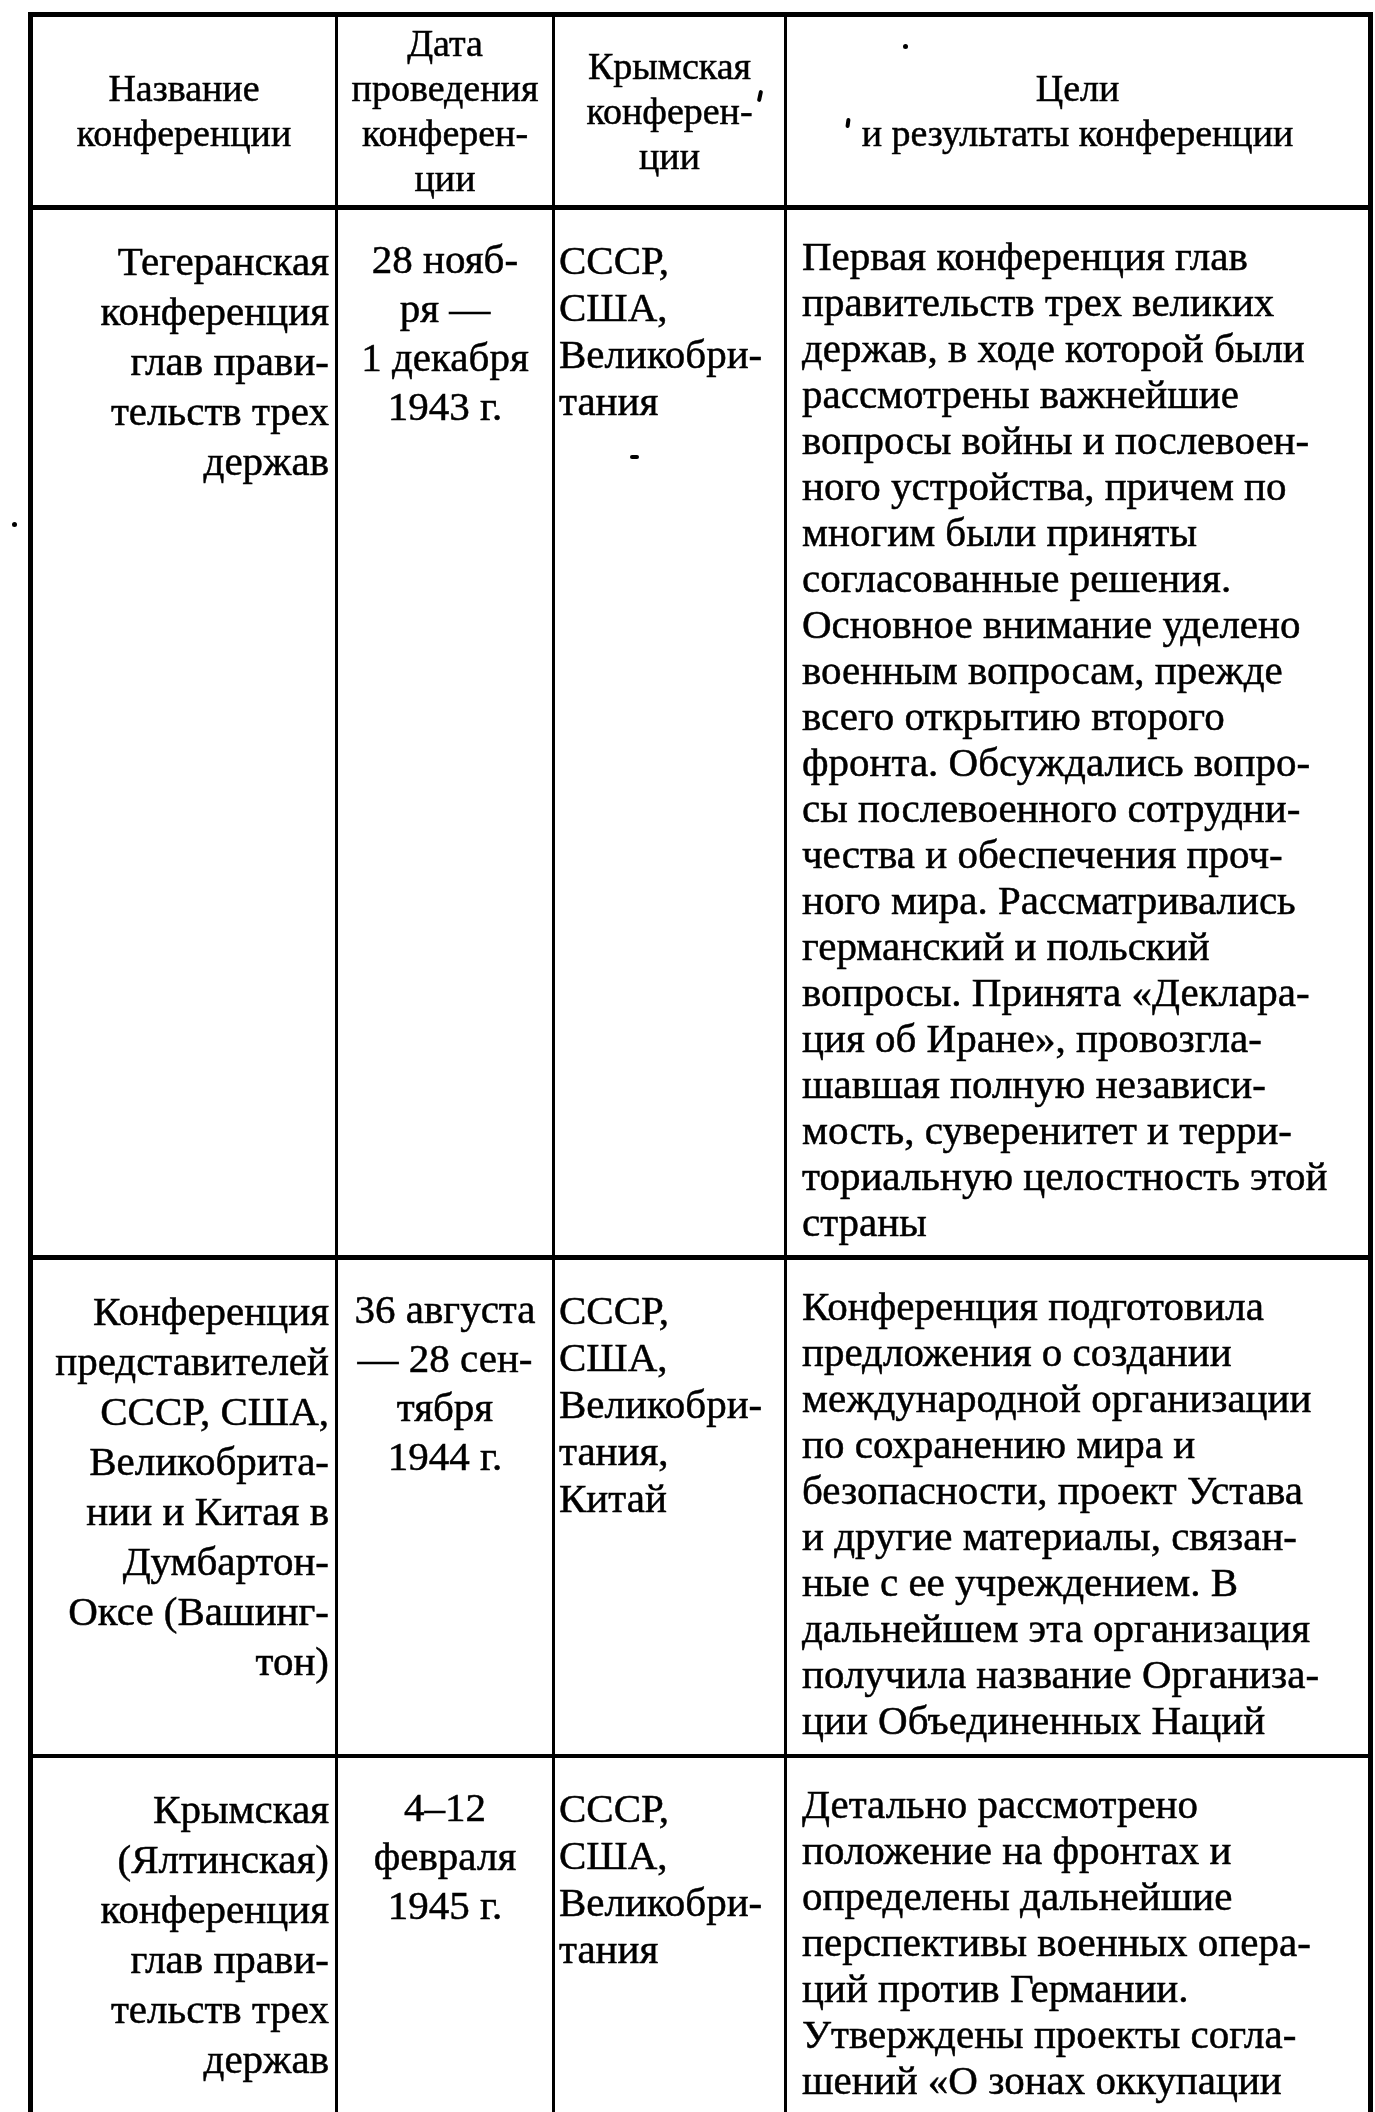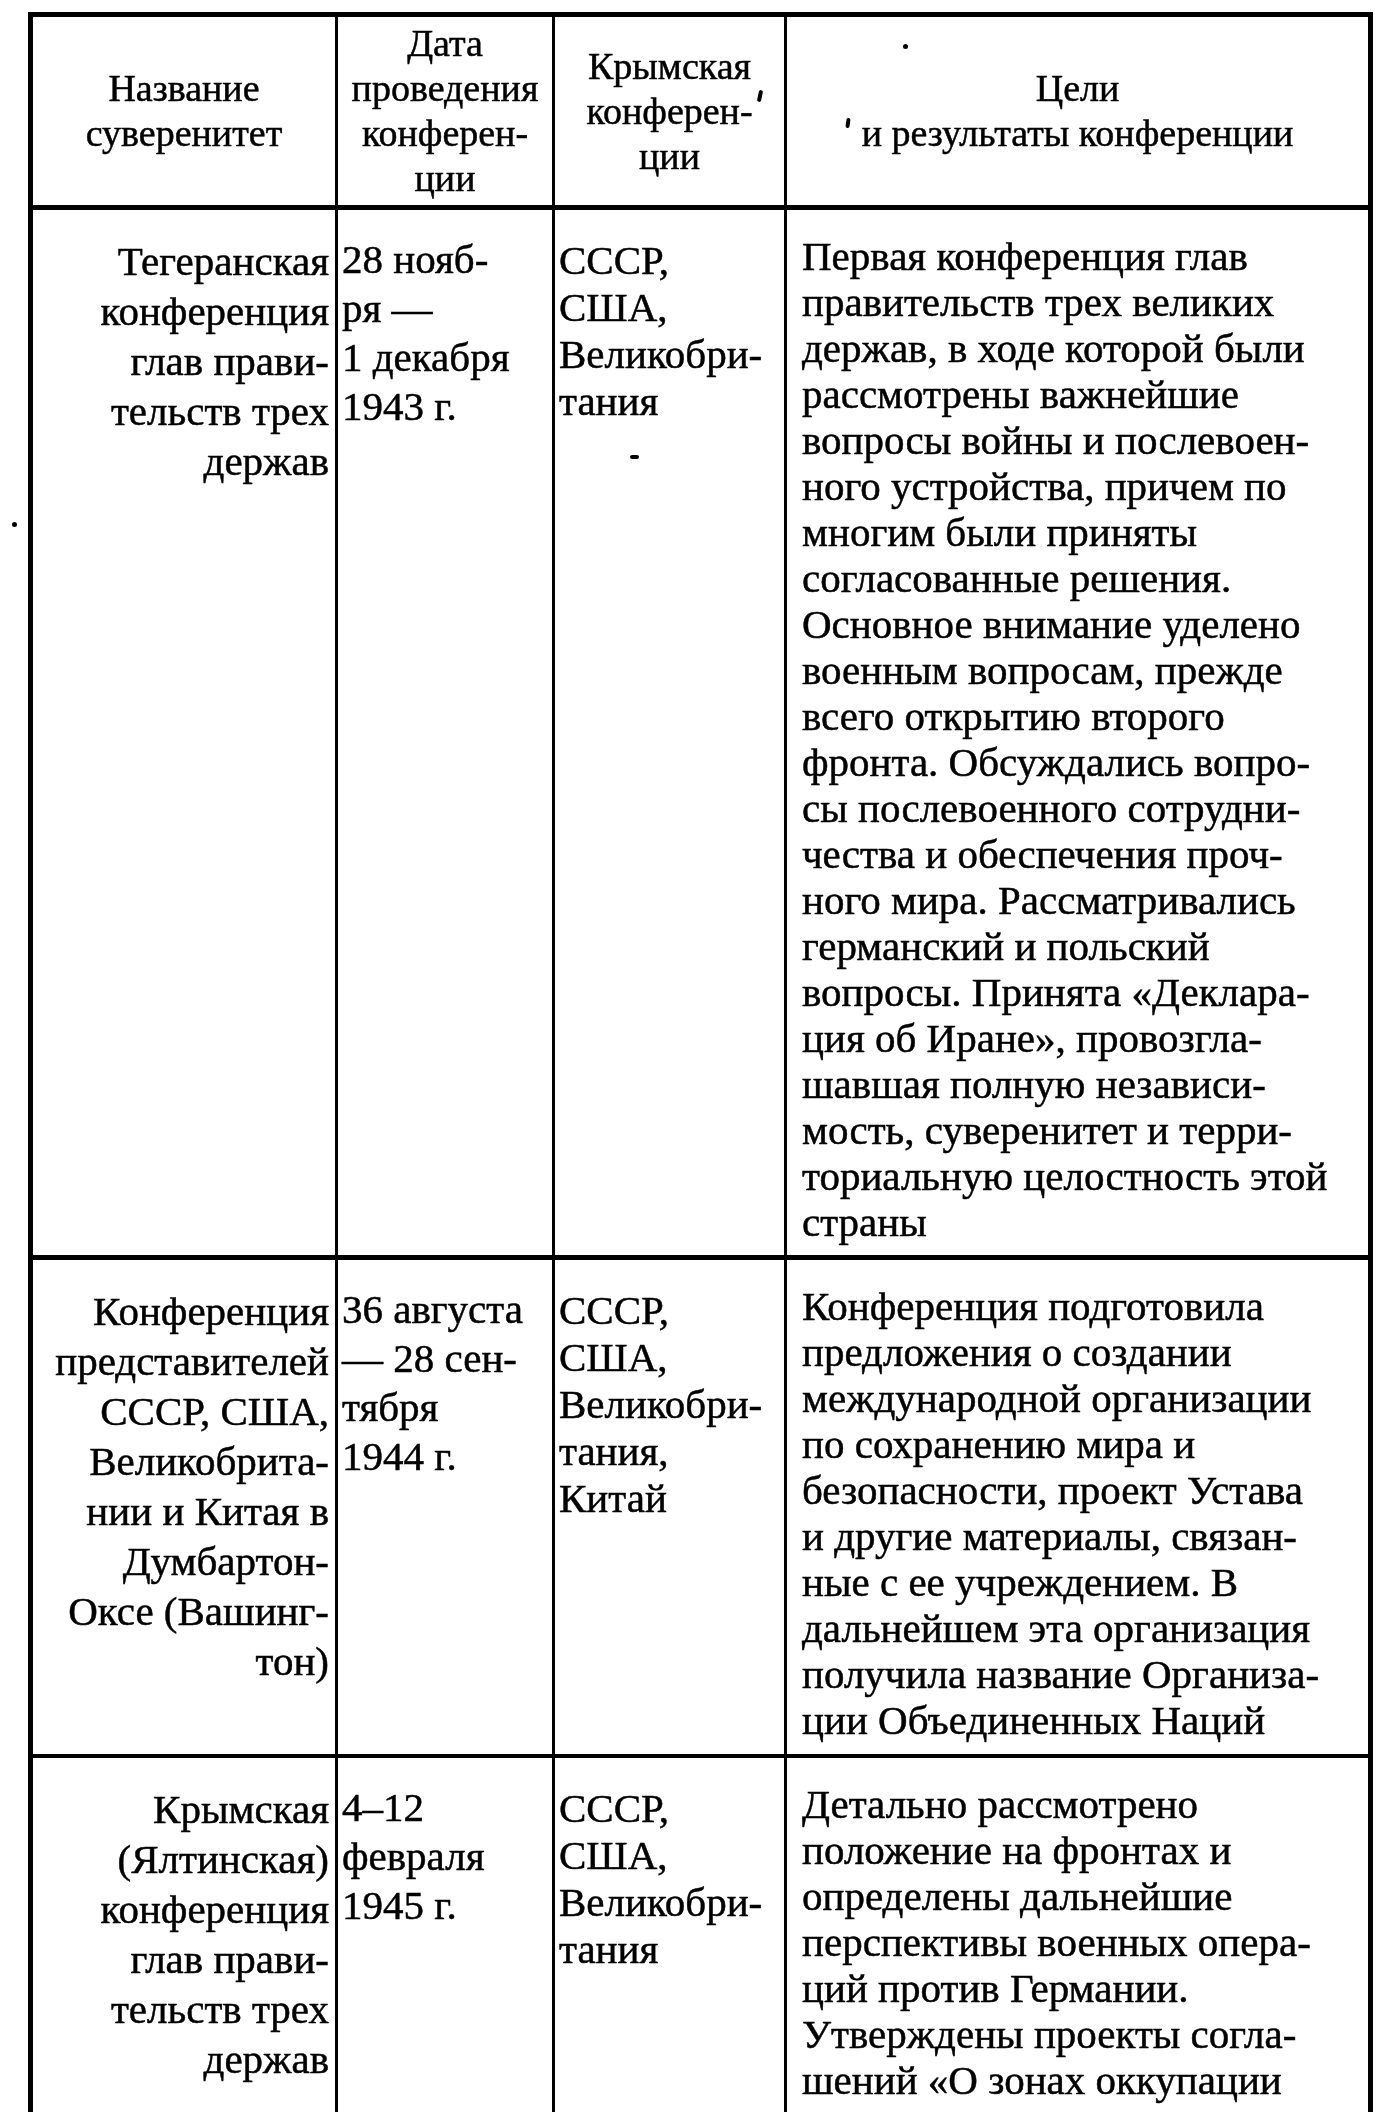--- a/index.html
+++ b/index.html
@@ -57,20 +57,21 @@
   td {
     font-size: 41px;
     vertical-align: top;
   }
   td.cell-name {
     text-align: right;
     line-height: 50px;
     padding: 26px 6px 10px 13px;
   }
   td.cell-date {
+    text-align: center;
     line-height: 49px;
     padding: 25px 4px 10px 4px;
   }
   td.cell-part {
     text-align: left;
     line-height: 47px;
     padding: 27px 4px 10px 4px;
   }
   td.cell-res {
     text-align: left;
@@ -97,21 +98,21 @@
   <table class="conf-table">
     <colgroup>
       <col class="c1">
       <col class="c2">
       <col class="c3">
       <col class="c4">
     </colgroup>
     <thead>
       <tr class="r-head">
         <th>Название
-суверенитет</th>
+конференции</th>
         <th>Дата
 проведения
 конферен-
 ции</th>
         <th>Крымская
 конферен-
 ции</th>
         <th>Цели
 и результаты конференции</th>
       </tr>

